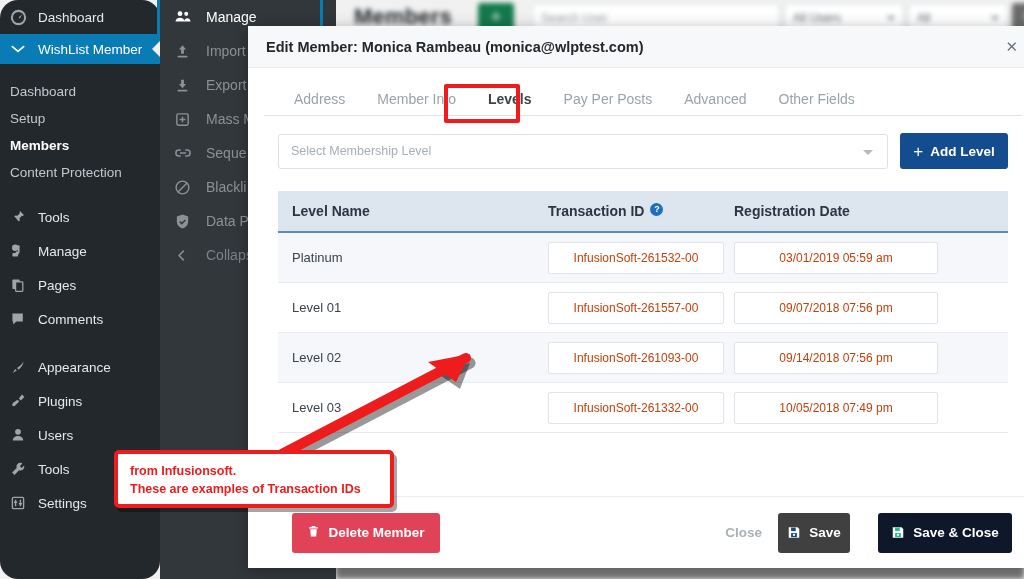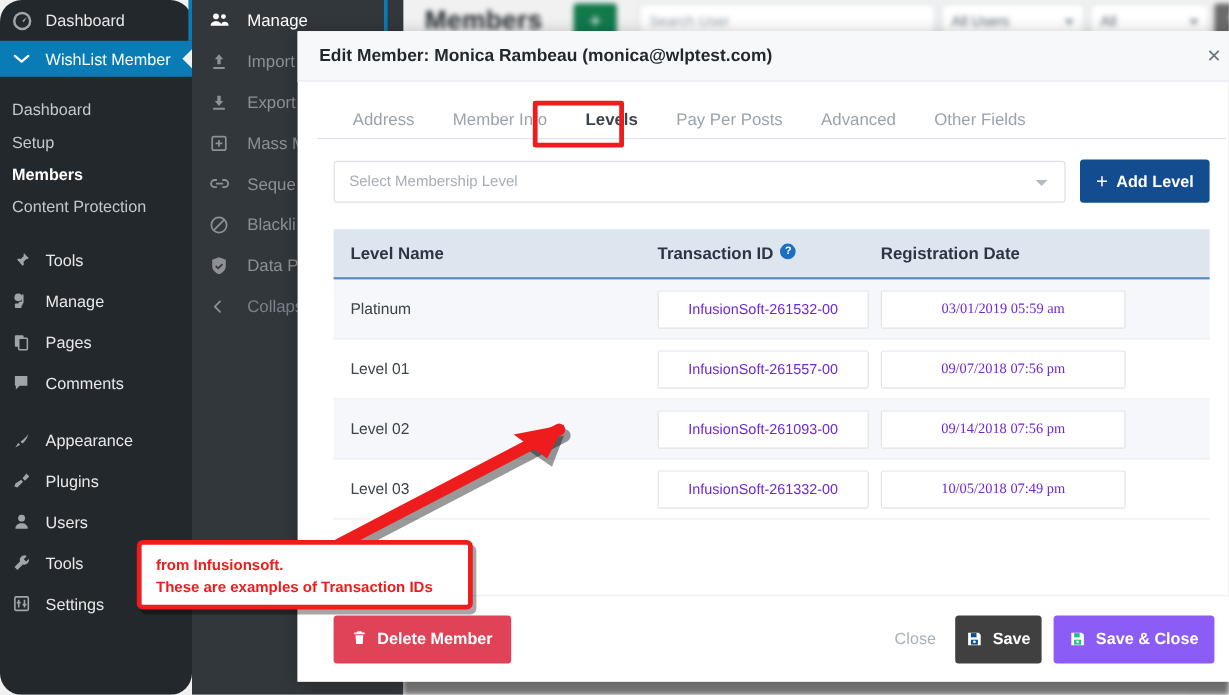--- a/index.html
+++ b/index.html
@@ -205,48 +205,48 @@
     display:flex; align-items:center; height: 50px; padding: 0 14px;
     border-bottom:1px solid #e8ebee; background:#fff;
   }
   .tr.alt { background:#f5f7fa; }
   .td-level { flex: 0 0 256px; font-size: 13px; color:#3c434a; }
   .td-txn { flex: 0 0 186px; }
   .td-reg { flex: 1; }
   .cellbox {
     height: 32px; border:1px solid #e0e4e8; border-radius:2px; background:#fff;
     display:flex; align-items:center; justify-content:center;
-    font-size: 12px; color:#6d28d9;
+    font-size: 12px; color:#c2410c;
   }
   .cellbox.txn { width: 176px; }
-  .cellbox.reg { width: 204px; font-family: Liberation Serif, serif; }
+  .cellbox.reg { width: 204px; }
 
   .modal-foot {
     flex: 0 0 72px; background:#fff; border-top:1px solid #eceff2;
     display:flex; align-items:center; padding: 0 16px;
   }
   .btn {
     border-radius:3px; display:flex; align-items:center; justify-content:center;
     gap: 8px; cursor:pointer; font-weight:700;
   }
   .btn-delete {
     width: 148px; height: 40px; background:#e04257; color:#fff; font-size: 13.5px;
-    margin-left: 14px;
+    margin-left: 28px;
   }
   .foot-spacer { flex:1; }
   .btn-close {
     color:#a9b0b7; font-size: 13.5px; padding: 0 16px; cursor:pointer;
-    font-weight: 400;
+    font-weight: 700;
   }
   .btn-save {
     width: 72px; height: 40px; background:#404040; color:#fff; font-size: 13.5px;
   }
   .btn-saveclose {
-    width: 134px; height: 40px; background:#8b5cf6; color:#fff; font-size: 13.5px;
-    margin-left: 10px; margin-right: 10px;
+    width: 134px; height: 40px; background:#0f172a; color:#fff; font-size: 13.5px;
+    margin-left: 28px; margin-right: 10px;
   }
   .save-ic { width: 14px; height: 15px; }
 
   
   .callout {
     position: absolute; left: 114px; top: 450px; width: 280px; height: 58px;
     background: #fff; border: 4px solid #ee1c1c; border-radius: 5px;
     z-index: 40; padding: 8px 12px;
     box-shadow: 3px 4px 0 rgba(0,0,0,.35);
   }

